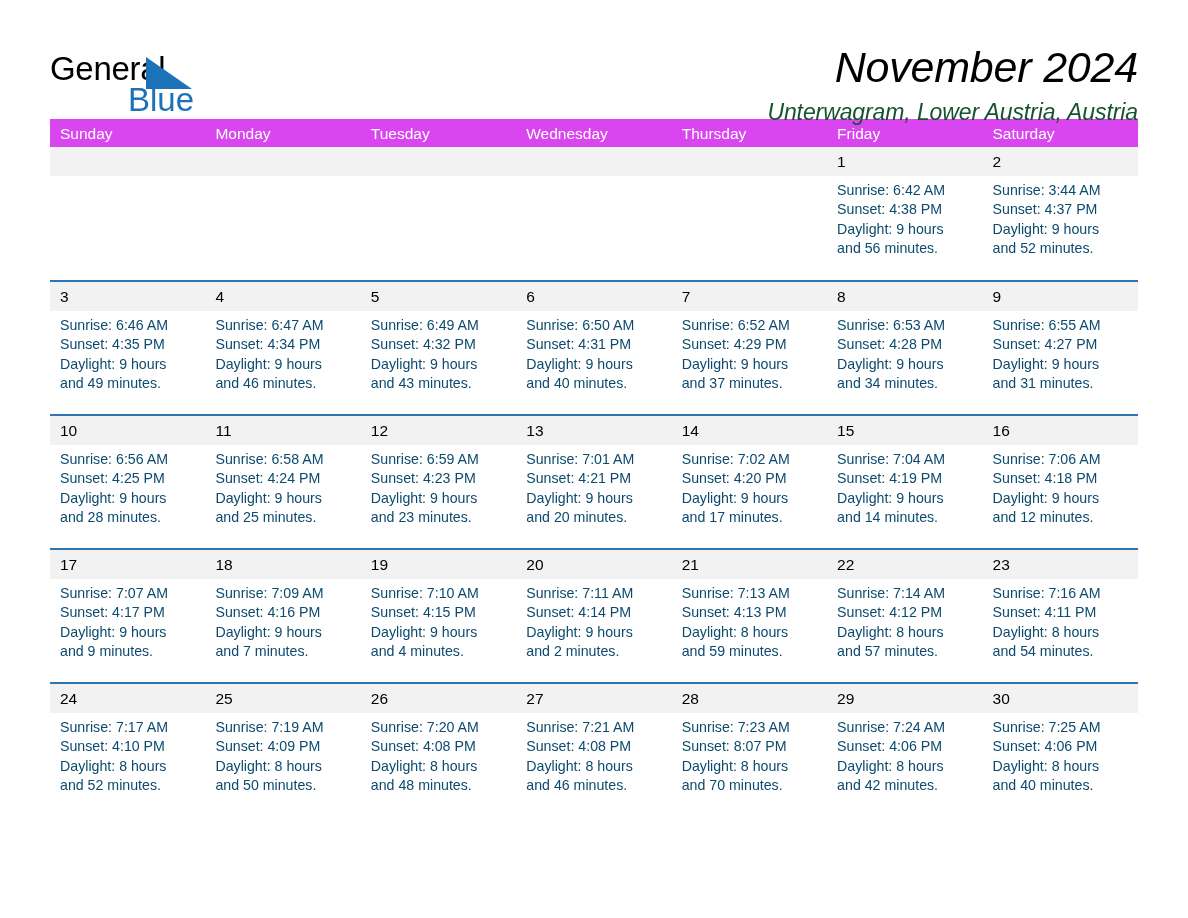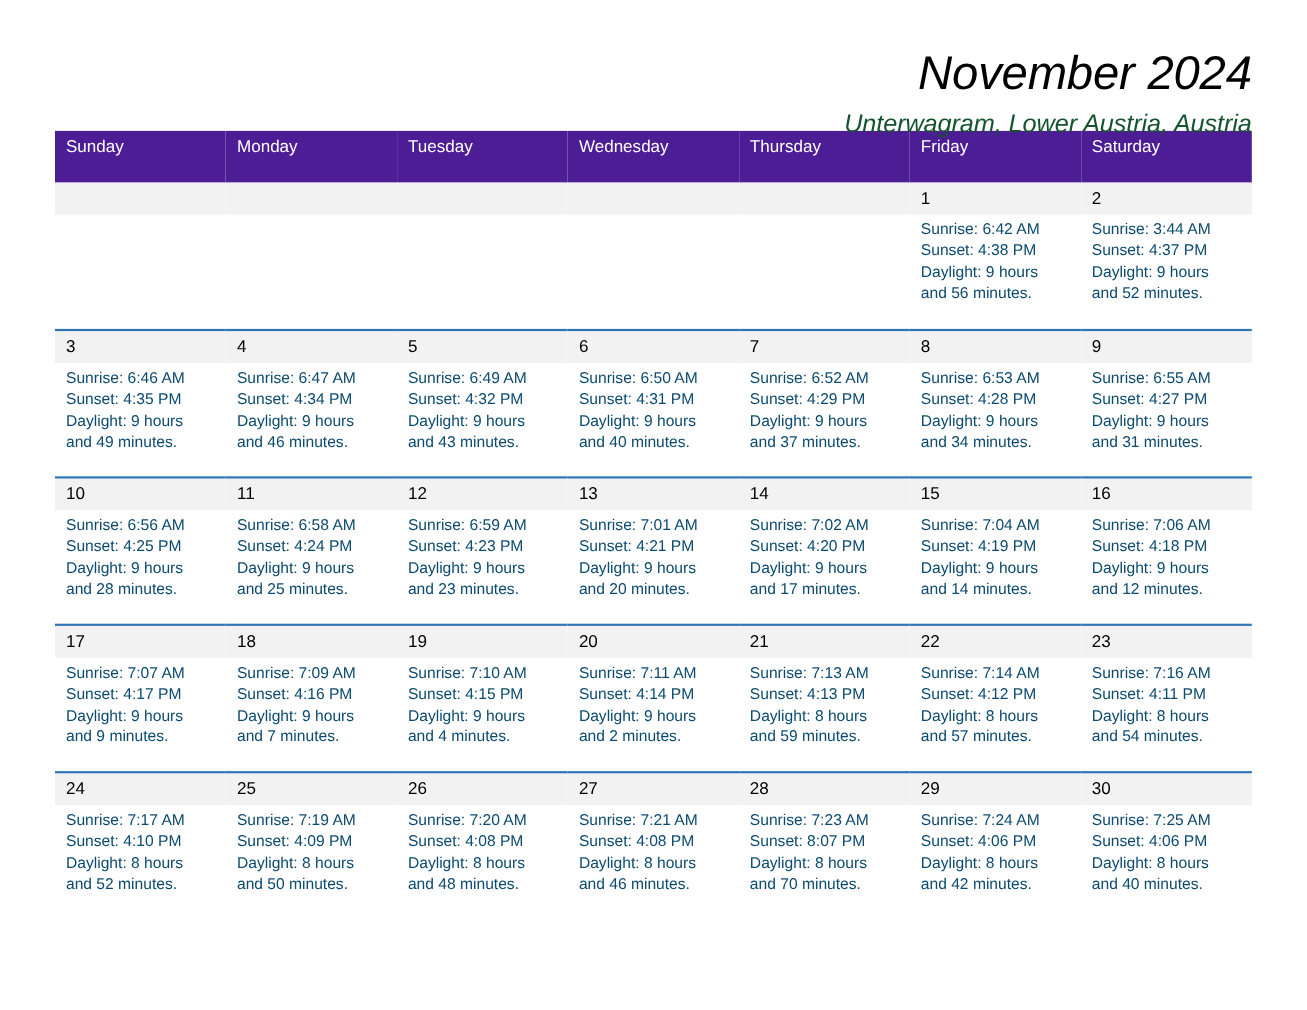--- a/index.html
+++ b/index.html
@@ -86,26 +86,26 @@
   }
 
   
   .calendar {
     margin-top: 13px;
     width: 1088px;
     border-collapse: collapse;
     table-layout: fixed;
   }
   .calendar th {
-    background: #4c1d95;
+    background: #d946ef;
     color: #ffffff;
     font-size: 15.5px;
     font-weight: 400;
     text-align: left;
-    padding: 6px 0 22px 10px;
+    padding: 6px 0 3px 10px;
     line-height: 1.2;
   }
   .calendar td {
     vertical-align: top;
     padding: 0;
     border-top: 2px solid #2f75b5;
     height: 134px;
     box-sizing: border-box;
   }
   .calendar tr.week-first td {
@@ -131,20 +131,25 @@
   .details div {
     white-space: nowrap;
   }
 </style>
 </head>
 <body>
 
 <div class="page">
 
   <div class="header">
+    <div class="logo">
+      <span class="logo-general">General</span>
+      <span class="logo-triangle"></span>
+      <span class="logo-blue">Blue</span>
+    </div>
     <div class="title-block">
       <div class="month-title">November 2024</div>
       <div class="location">Unterwagram, Lower Austria, Austria</div>
     </div>
   </div>
 
   <table class="calendar">
     <thead>
       <tr>
         <th>Sunday</th>

